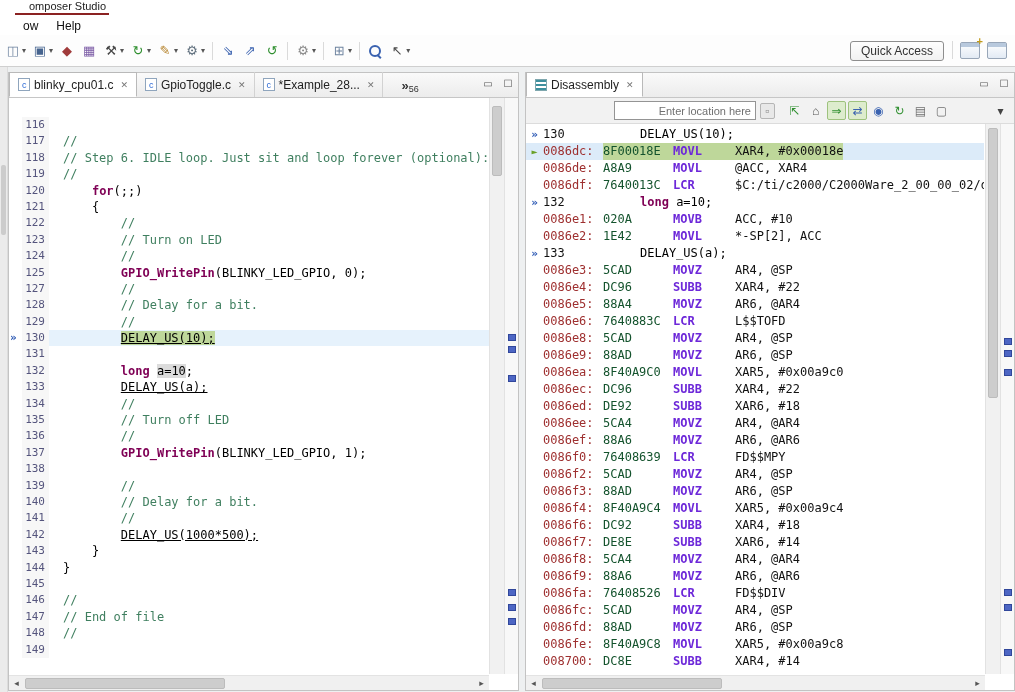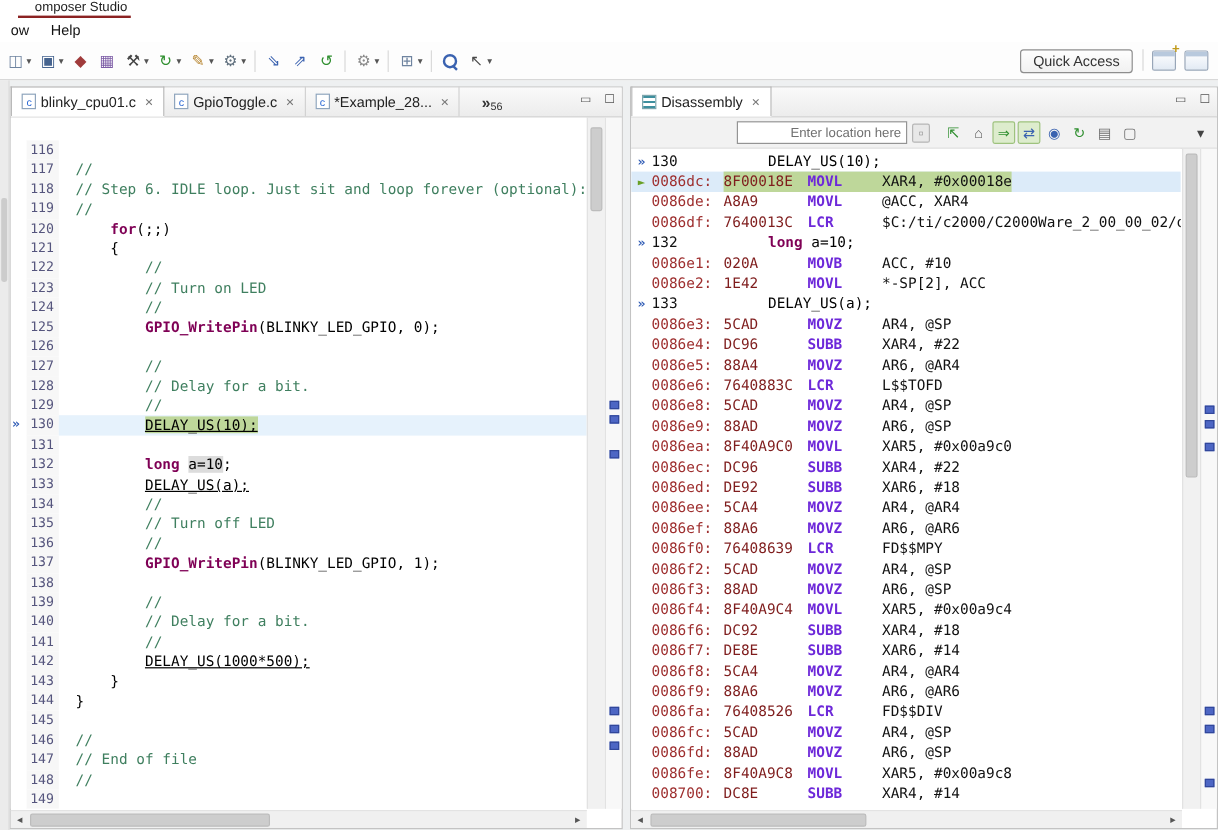--- a/index.html
+++ b/index.html
@@ -5,21 +5,21 @@
   * { margin:0; padding:0; box-sizing:border-box; }
   html,body { width:1015px; height:692px; overflow:hidden; }
   body {
     font-family:"Liberation Sans", sans-serif;
     font-size:12px; color:#000; background:#fff; position:relative;
   }
 
   
   .titlebar { position:absolute; top:0; left:15px; right:0; height:16px; font-size:11px; color:#222; padding-left:14px; background:#fff; }
   .title-underline { position:absolute; top:13px; left:0; width:94px; height:2px; background:#8b2222; }
-  .menubar { position:absolute; top:16px; left:0; right:0; height:19px; display:flex; align-items:flex-start; gap:4px; padding-left:2px; background:#fff; }
+  .menubar { position:absolute; top:16px; left:0; right:0; height:19px; display:flex; align-items:center; gap:4px; padding-left:16px; background:#fff; }
   .menu-item { padding:2px 7px; color:#111; }
 
   .toolbar { position:absolute; top:35px; left:0; right:0; height:32px; background:#fdfdfd; border-bottom:1px solid #cfcfcf; display:flex; align-items:center; padding:2px 2px; }
   #toolbar-icons { display:flex; align-items:center; }
   .tbtn { height:24px; display:flex; align-items:center; padding:0 3px; border-radius:3px; }
   .tbtn .glyph { width:16px; height:16px; font-size:13px; line-height:16px; text-align:center; display:inline-block; }
   .dd { font-size:8px; color:#555; margin-left:1px; }
   .tsep { width:1px; height:18px; background:#dadada; margin:0 4px; }
   .mag { position:relative; }
   .mag::before { content:""; position:absolute; left:2px; top:2px; width:8px; height:8px; border:2px solid #3a62b0; border-radius:50%; }
@@ -100,21 +100,21 @@
   .drow { height:17px; display:flex; align-items:center; font-family:"DejaVu Sans Mono","Liberation Mono",monospace; font-size:12px; line-height:17px; white-space:pre; }
   .drow.dcur { background:#dcebf9; }
   .dmark { width:17px; flex:none; text-align:center; position:relative; }
   .dsrc-marker { color:#2f5bb5; font-weight:bold; font-size:11px; }
   .dpc-marker { color:#69a026; font-size:10px; }
   .daddr { width:60px; flex:none; color:#9e2f2f; }
   .dline { width:60px; flex:none; color:#111; }
   .dsrctext { margin-left:37px; white-space:pre; }
   .dbody { display:flex; }
   .dcur .dbody { background:#bed79a; }
-  .dcode { width:70px; flex:none; color:#7f1d1d; }
+  .dcode { width:70px; flex:none; color:#14532d; }
   .dmn { width:62px; flex:none; color:#6d28d9; font-weight:bold; }
   .dops { white-space:pre; color:#111; }
 </style>
 </head>
 <body>
 
 <div class="titlebar">
   <span>omposer Studio</span>
   <div class="title-underline"></div>
 </div>
@@ -232,21 +232,20 @@
         <div class="ed-row"><span class="ed-ruler"></span><span class="ed-num">116</span><span class="ed-code"></span></div>
         <div class="ed-row"><span class="ed-ruler"></span><span class="ed-num">117</span><span class="ed-code"><span class="cm">//</span></span></div>
         <div class="ed-row"><span class="ed-ruler"></span><span class="ed-num">118</span><span class="ed-code"><span class="cm">// Step 6. IDLE loop. Just sit and loop forever (optional):</span></span></div>
         <div class="ed-row"><span class="ed-ruler"></span><span class="ed-num">119</span><span class="ed-code"><span class="cm">//</span></span></div>
         <div class="ed-row"><span class="ed-ruler"></span><span class="ed-num">120</span><span class="ed-code"><span>    </span><span class="kw">for</span><span>(;;)</span></span></div>
         <div class="ed-row"><span class="ed-ruler"></span><span class="ed-num">121</span><span class="ed-code"><span>    {</span></span></div>
         <div class="ed-row"><span class="ed-ruler"></span><span class="ed-num">122</span><span class="ed-code"><span>        </span><span class="cm">//</span></span></div>
         <div class="ed-row"><span class="ed-ruler"></span><span class="ed-num">123</span><span class="ed-code"><span>        </span><span class="cm">// Turn on LED</span></span></div>
         <div class="ed-row"><span class="ed-ruler"></span><span class="ed-num">124</span><span class="ed-code"><span>        </span><span class="cm">//</span></span></div>
         <div class="ed-row"><span class="ed-ruler"></span><span class="ed-num">125</span><span class="ed-code"><span>        </span><span class="fn">GPIO_WritePin</span><span>(BLINKY_LED_GPIO, 0);</span></span></div>
-        <div class="ed-row"><span class="ed-ruler"></span><span class="ed-num">126</span><span class="ed-code"></span></div>
         <div class="ed-row"><span class="ed-ruler"></span><span class="ed-num">127</span><span class="ed-code"><span>        </span><span class="cm">//</span></span></div>
         <div class="ed-row"><span class="ed-ruler"></span><span class="ed-num">128</span><span class="ed-code"><span>        </span><span class="cm">// Delay for a bit.</span></span></div>
         <div class="ed-row"><span class="ed-ruler"></span><span class="ed-num">129</span><span class="ed-code"><span>        </span><span class="cm">//</span></span></div>
         <div class="ed-row ed-hl"><span class="ed-ruler"><span class="ed-marker">»</span></span><span class="ed-num">130</span><span class="ed-code"><span>        </span><span class="green">DELAY_US(10);</span></span></div>
         <div class="ed-row"><span class="ed-ruler"></span><span class="ed-num">131</span><span class="ed-code"></span></div>
         <div class="ed-row"><span class="ed-ruler"></span><span class="ed-num">132</span><span class="ed-code"><span>        </span><span class="kw">long</span><span> </span><span class="occ">a=10</span><span>;</span></span></div>
         <div class="ed-row"><span class="ed-ruler"></span><span class="ed-num">133</span><span class="ed-code"><span>        </span><span class="macro">DELAY_US(a);</span></span></div>
         <div class="ed-row"><span class="ed-ruler"></span><span class="ed-num">134</span><span class="ed-code"><span>        </span><span class="cm">//</span></span></div>
         <div class="ed-row"><span class="ed-ruler"></span><span class="ed-num">135</span><span class="ed-code"><span>        </span><span class="cm">// Turn off LED</span></span></div>
         <div class="ed-row"><span class="ed-ruler"></span><span class="ed-num">136</span><span class="ed-code"><span>        </span><span class="cm">//</span></span></div>

